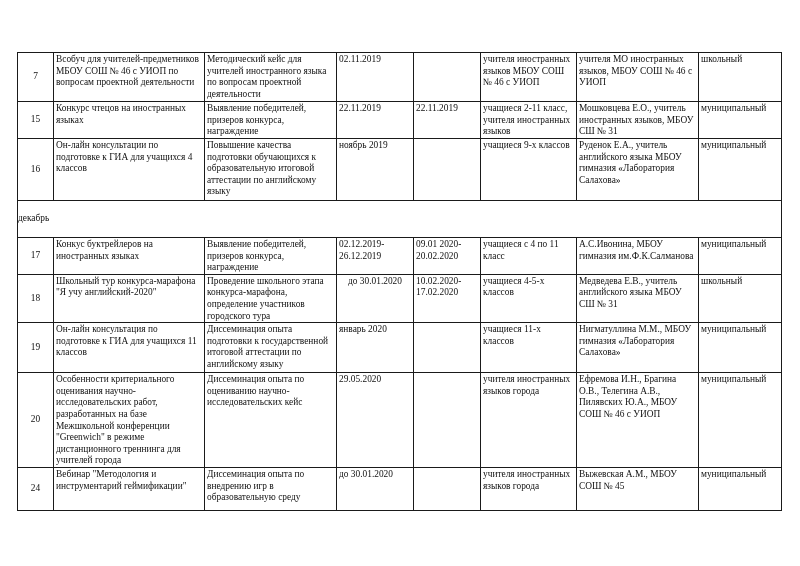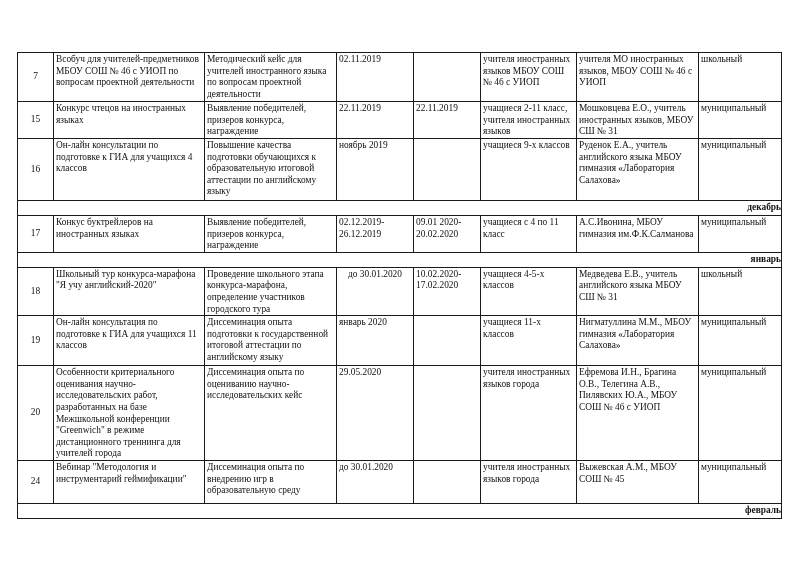--- a/index.html
+++ b/index.html
@@ -3,21 +3,21 @@
   <meta charset="utf-8">
   <style>
     html, body { margin: 0; padding: 0; background: #ffffff; }
     body { width: 800px; height: 566px; position: relative; overflow: hidden;
            font-family: "Liberation Serif", "DejaVu Serif", serif; color: #111; }
     table.plan { position: absolute; left: 17px; top: 52px; width: 764px;
                  border-collapse: collapse; table-layout: fixed; font-size: 9.4px; line-height: 11.6px; }
     table.plan td { border: 1px solid #1a1a1a; vertical-align: top; padding: 1px 2px 0 2px; overflow: hidden; }
     table.plan td.num { text-align: center; vertical-align: middle; padding: 0; }
     table.plan td.center-top { text-align: center; }
-    table.plan tr.month td { text-align: right; font-weight: bold; height: 12px; padding: 1px 0; vertical-align: middle; }
+    table.plan tr.month td { text-align: left; font-weight: normal; height: 12px; padding: 12px 0; vertical-align: middle; }
     tr.r14 td { height: 47px; }
     tr.r15 td { height: 35px; margin-top: 7px; }
     tr.r16 td { height: 60px; }
     tr.r17 td { height: 29px; }
     tr.r18 td { height: 46px; }
     tr.r19 td { height: 48px; }
     tr.r20 td { height: 93px; }
     tr.r21 td { height: 41px; }
   </style>
 </head>
@@ -71,23 +71,20 @@
     <tr class="r17">
       <td class="num">17</td>
       <td>Конкус буктрейлеров на иностранных языках</td>
       <td>Выявление победителей, призеров конкурса, награждение</td>
       <td>02.12.2019-26.12.2019</td>
       <td>09.01 2020-20.02.2020</td>
       <td>учащиеся с 4 по 11 класс</td>
       <td>А.С.Ивонина, МБОУ гимназия им.Ф.К.Салманова</td>
       <td>муниципальный</td>
     </tr>
-    <tr class="month">
-      <td colspan="8">январь</td>
-    </tr>
     <tr class="r18">
       <td class="num">18</td>
       <td>Школьный тур конкурса-марафона "Я учу английский-2020"</td>
       <td>Проведение школьного этапа конкурса-марафона, определение участников городского тура</td>
       <td class="center-top">до 30.01.2020</td>
       <td>10.02.2020-17.02.2020</td>
       <td>учащиеся 4-5-х классов</td>
       <td>Медведева Е.В., учитель английского языка МБОУ СШ № 31</td>
       <td>школьный</td>
     </tr>
@@ -114,17 +111,14 @@
     <tr class="r21">
       <td class="num">24</td>
       <td>Вебинар "Методология и инструментарий геймификации"</td>
       <td>Диссеминация опыта по внедрению игр в образовательную среду</td>
       <td>до 30.01.2020</td>
       <td></td>
       <td>учителя иностранных языков города</td>
       <td>Выжевская А.М., МБОУ СОШ № 45</td>
       <td>муниципальный</td>
     </tr>
-    <tr class="month">
-      <td colspan="8">февраль</td>
-    </tr>
   </tbody>
 </table>
 
 </body></html>

